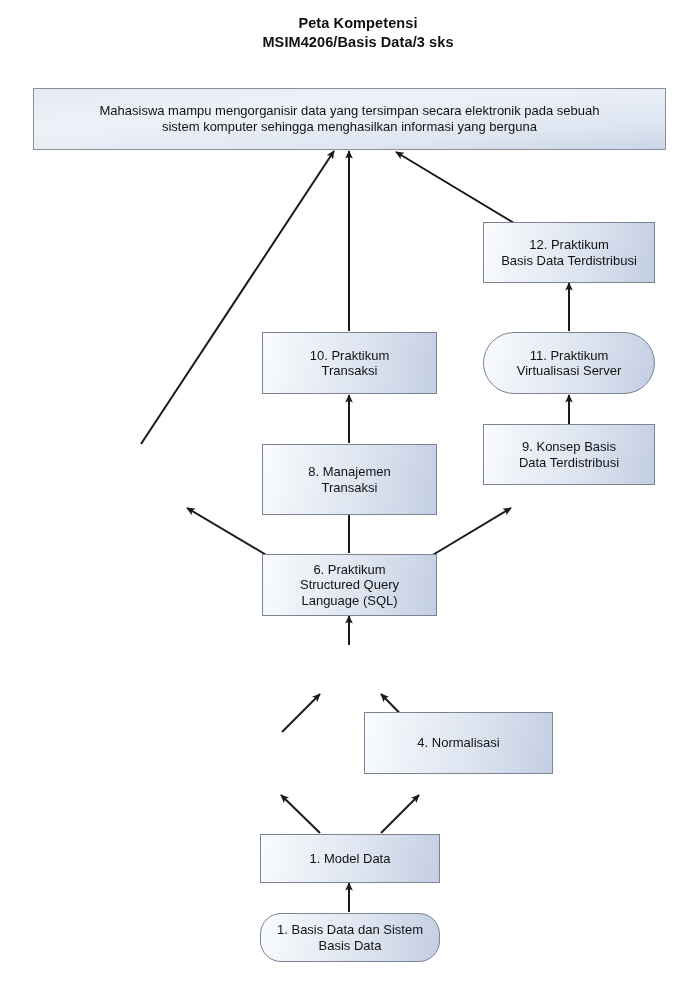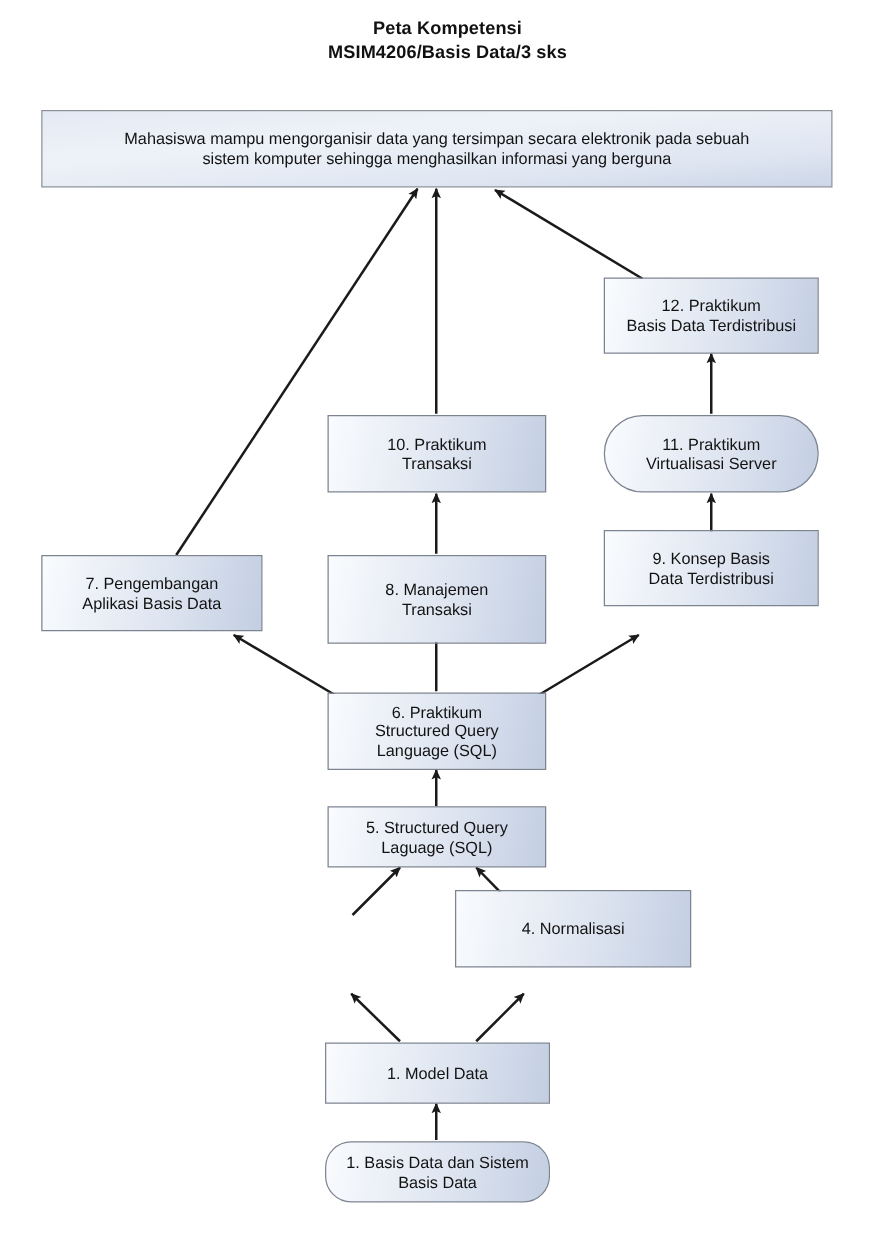--- a/index.html
+++ b/index.html
@@ -136,45 +136,37 @@
   <div class="node" style="left:262px; top:332px; width:175px; height:62px;">
     <span class="lbl">10. Praktikum
 Transaksi</span>
   </div>
 
   <div class="node" style="left:483px; top:332px; width:172px; height:62px;border-radius:31px;">
     <span class="lbl">11. Praktikum
 Virtualisasi Server</span>
   </div>
 
-  <div class="node" style="left:33px; top:444px; width:177px; height:61px;">
-    <span class="lbl">7. Pengembangan
-Aplikasi Basis Data</span>
-  </div>
 
   <div class="node" style="left:262px; top:444px; width:175px; height:71px;">
     <span class="lbl">8. Manajemen
 Transaksi</span>
   </div>
 
   <div class="node" style="left:483px; top:424px; width:172px; height:61px;">
     <span class="lbl">9. Konsep Basis
 Data Terdistribusi</span>
   </div>
 
   <div class="node" style="left:262px; top:554px; width:175px; height:62px;">
     <span class="lbl">6. Praktikum
 Structured Query
 Language (SQL)</span>
   </div>
 
-  <div class="node" style="left:262px; top:645px; width:175px; height:49px;">
-    <span class="lbl">5. Structured Query
-Laguage (SQL)</span>
-  </div>
 
 
   <div class="node" style="left:364px; top:712px; width:189px; height:62px;">
     <span class="lbl">4. Normalisasi</span>
   </div>
 
   <div class="node" style="left:260px; top:834px; width:180px; height:49px;">
     <span class="lbl">1. Model Data</span>
   </div>
 

